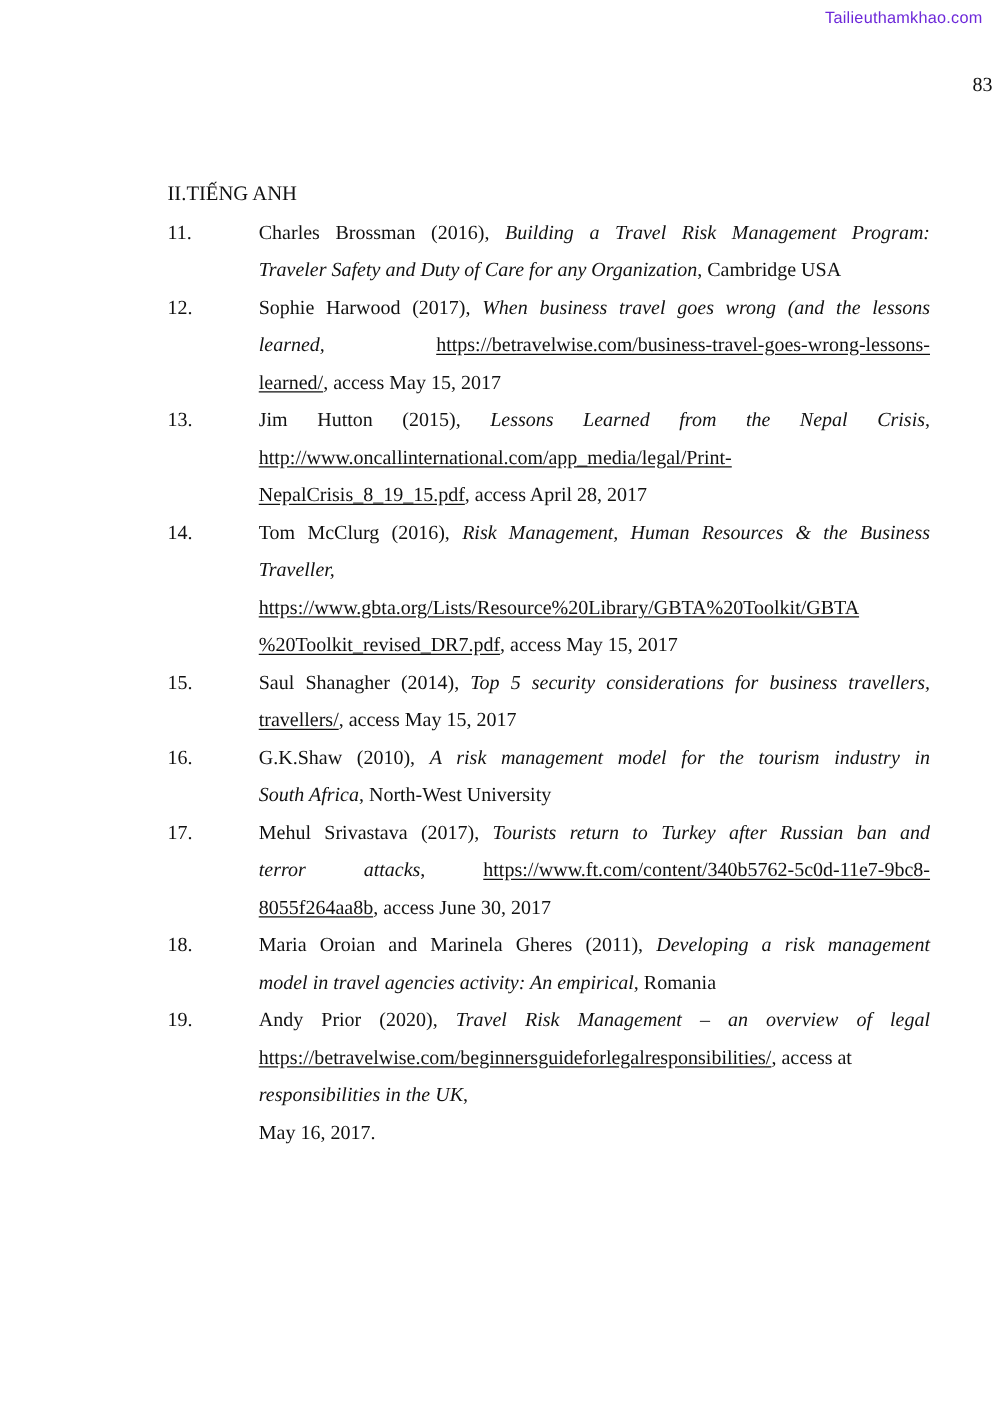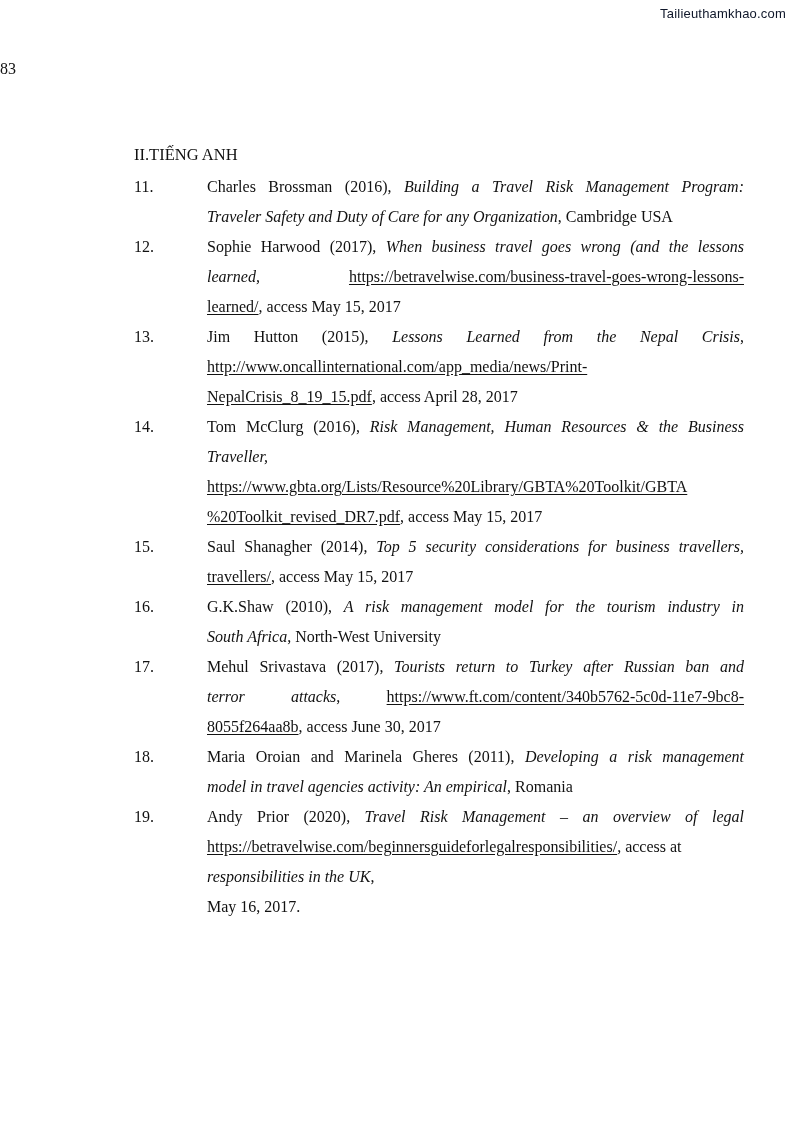--- a/index.html
+++ b/index.html
@@ -1,20 +1,20 @@
 <!DOCTYPE html>
 <html><head>
 <meta charset="utf-8">
 <style>
   html, body { margin:0; padding:0; background:#ffffff; }
   body { width:794px; height:1123px; position:relative; overflow:hidden;
     font-family:"Liberation Serif", "DejaVu Serif", serif; color:#111; }
   .watermark { position:absolute; top:6px; right:8px; font-family:"Liberation Sans","DejaVu Sans",sans-serif;
-    font-size:13px; color:#0f172a; letter-spacing:0.2px; }
-  .page-number { position:absolute; top:60px; left:0; width:794px; text-align:left; font-size:16px; }
+    font-size:13px; color:#6d28d9; letter-spacing:0.2px; }
+  .page-number { position:absolute; top:60px; left:0; width:794px; text-align:right; font-size:16px; }
   .section-title { position:absolute; top:145px; left:134px; font-size:16.5px; font-weight:normal; }
   .refs { position:absolute; top:172px; left:134px; width:584px; }
   .ref { position:relative; }
   .ref-num { position:absolute; left:0; top:0; font-size:16px; line-height:30px; }
   .ref-lines { margin-left:73px; width:537px; }
   .line { font-size:16px; line-height:30px; height:30px; white-space:nowrap; }
   .line.j { text-align:justify; text-align-last:justify; white-space:normal; }
   .it { font-style:italic; }
   .u { text-decoration:underline; text-underline-offset:2px; }
 </style>
@@ -37,21 +37,21 @@
       <div class="ref-lines">
         <div class="line j"><span>Sophie Harwood (2017), </span><span class="it">When business travel goes wrong (and the lessons</span></div>
         <div class="line j"><span class="it">learned, </span><span class="u">https://betravelwise.com/business-travel-goes-wrong-lessons-</span></div>
         <div class="line"><span class="u">learned/</span><span>, access May 15, 2017</span></div>
       </div>
     </div>
     <div class="ref">
       <div class="ref-num">13.</div>
       <div class="ref-lines">
         <div class="line j"><span>Jim Hutton (2015), </span><span class="it">Lessons Learned from the Nepal Crisis</span><span>,</span></div>
-        <div class="line"><span class="u">http://www.oncallinternational.com/app_media/news/Print-</span></div>
+        <div class="line"><span class="u">http://www.oncallinternational.com/app_media/legal/Print-</span></div>
         <div class="line"><span class="u">NepalCrisis_8_19_15.pdf</span><span>, access April 28, 2017</span></div>
       </div>
     </div>
     <div class="ref">
       <div class="ref-num">14.</div>
       <div class="ref-lines">
         <div class="line j"><span>Tom McClurg (2016), </span><span class="it">Risk Management, Human Resources &amp; the Business</span></div>
         <div class="line"><span class="it">Traveller,</span></div>
         <div class="line"><span class="u">https://www.gbta.org/Lists/Resource%20Library/GBTA%20Toolkit/GBTA</span></div>
         <div class="line"><span class="u">%20Toolkit_revised_DR7.pdf</span><span>, access May 15, 2017</span></div>

